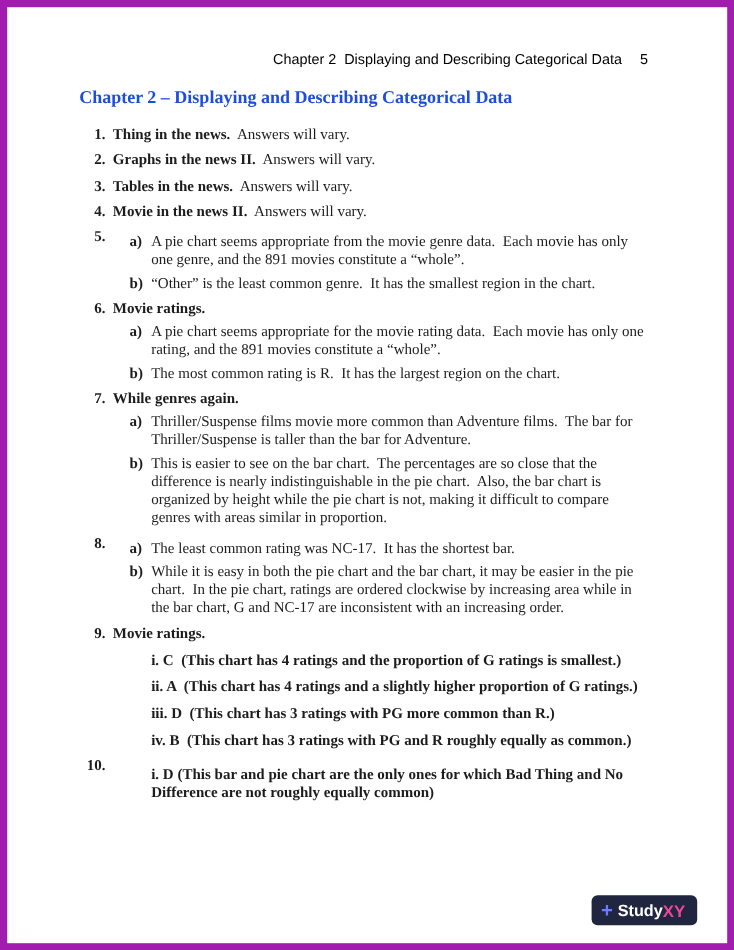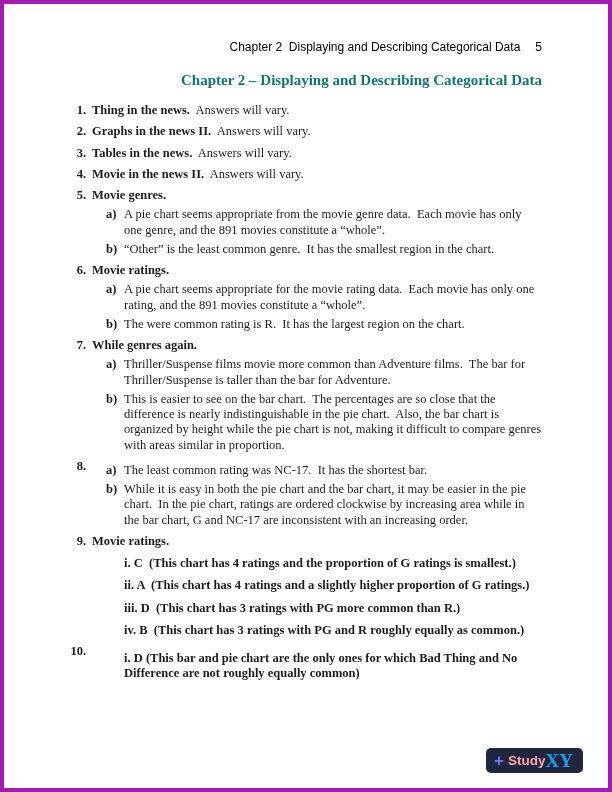--- a/index.html
+++ b/index.html
@@ -1,57 +1,57 @@
 <!DOCTYPE html>
 <html><head>
 <meta charset="utf-8">
 <style>
   html,body { margin:0; padding:0; background:#ffffff; }
   .page {
     position:relative;
     width:612px; height:792px;
     box-sizing:border-box;
     background:#ffffff;
-    border:4px solid #a21caf;
+    border:6px solid #a21caf;
     font-family:"Liberation Serif","DejaVu Serif",serif;
     color:#1c1c1c;
     overflow:hidden;
   }
   .inner { padding:36px 66px 0 60px; }
   .running-head {
     display:flex; justify-content:flex-end; align-items:baseline;
     font-family:"Liberation Sans","DejaVu Sans",sans-serif;
     font-size:12px; color:#000; line-height:15px;
   }
   .running-head .rh-title { white-space:pre-wrap; }
   .running-head .rh-page { margin-left:15px; }
   .doc-title {
-    text-align:right; font-weight:bold; font-size:15px;
-    margin:16px 0 13px 0; line-height:19px; color:#0f766e;
+    text-align:left; font-weight:bold; font-size:15px;
+    margin:16px 0 13px 0; line-height:19px; color:#1d4ed8;
   }
   .problem { display:flex; margin-bottom:6px; font-size:12.5px; line-height:1.22; }
   .num { flex:none; width:22px; text-align:right; font-weight:bold; }
   .pbody { flex:1; margin-left:6px; min-width:0; }
   .btitle { font-weight:bold; }
   .ptext { white-space:pre-wrap; }
   .part { display:flex; margin-top:4px; padding-left:14px; }
   .plabel { flex:none; width:18px; font-weight:bold; }
   .parttext { flex:1; white-space:pre-wrap; }
   .sub { margin-top:7px; padding-left:32px; white-space:pre-wrap;font-weight:bold; }
   .logo {
     position:absolute; right:25px; bottom:15px;
     height:25px; padding:0 10px 0 8px;
     border-radius:5px;
     display:flex; align-items:center;
     background:#20263f;
     font-family:"Liberation Sans","DejaVu Sans",sans-serif;
   }
   .logo .plus { color:#6b7cff; font-size:17px; font-weight:bold; margin-right:4px; line-height:1; }
-  .logo .brand1 { color:#fca5a5; font-size:13.5px; font-weight:bold; }
-  .logo .brand2 { color:#0ea5e9; font-size:19px; font-weight:bold;font-family:Liberation Serif, serif; }
+  .logo .brand1 { color:#ffffff; font-size:13.5px; font-weight:bold; }
+  .logo .brand2 { color:#ec4899; font-size:14px; font-weight:bold; }
 </style>
 </head>
 <body>
 
 <div class="page">
   <div class="inner">
 
     <div class="running-head">
       <span class="rh-title">Chapter 2  Displaying and Describing Categorical Data</span>
       <span class="rh-page">5</span>
@@ -83,21 +83,20 @@
     <div class="problem">
       <span class="num">4.</span>
       <div class="pbody">
         <div class="pline"><span class="btitle">Movie in the news II.</span><span class="ptext">  Answers will vary.</span></div>
       </div>
     </div>
 
     <div class="problem">
       <span class="num">5.</span>
       <div class="pbody">
-        <div class="pline"><span class="btitle">Movie genres.</span></div>
         <div class="part">
           <span class="plabel">a)</span>
           <div class="parttext">A pie chart seems appropriate from the movie genre data.  Each movie has only one genre, and the 891 movies constitute a “whole”.</div>
         </div>
         <div class="part">
           <span class="plabel">b)</span>
           <div class="parttext">“Other” is the least common genre.  It has the smallest region in the chart.</div>
         </div>
       </div>
     </div>
@@ -105,21 +104,21 @@
     <div class="problem">
       <span class="num">6.</span>
       <div class="pbody">
         <div class="pline"><span class="btitle">Movie ratings.</span></div>
         <div class="part">
           <span class="plabel">a)</span>
           <div class="parttext">A pie chart seems appropriate for the movie rating data.  Each movie has only one rating, and the 891 movies constitute a “whole”.</div>
         </div>
         <div class="part">
           <span class="plabel">b)</span>
-          <div class="parttext">The were common rating is R.  It has the largest region on the chart.</div>
+          <div class="parttext">The most common rating is R.  It has the largest region on the chart.</div>
         </div>
       </div>
     </div>
 
     <div class="problem">
       <span class="num">7.</span>
       <div class="pbody">
         <div class="pline"><span class="btitle">While genres again.</span></div>
         <div class="part">
           <span class="plabel">a)</span>

